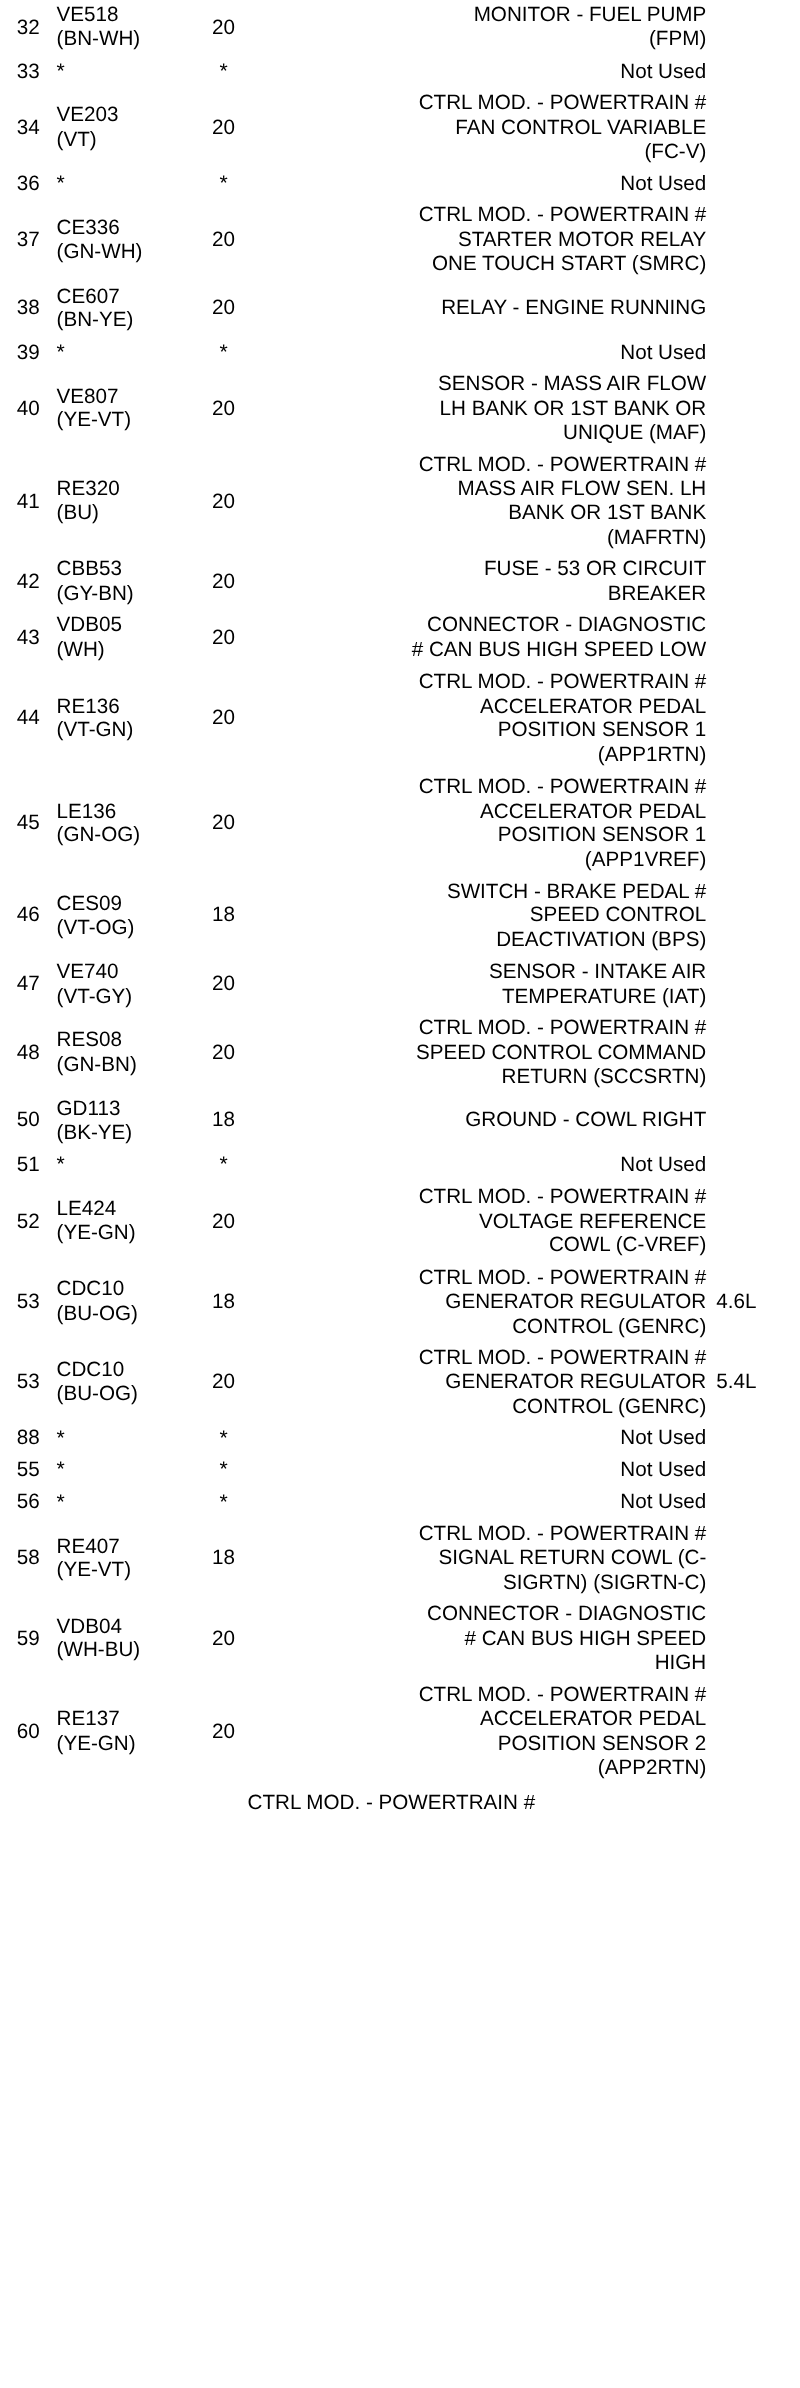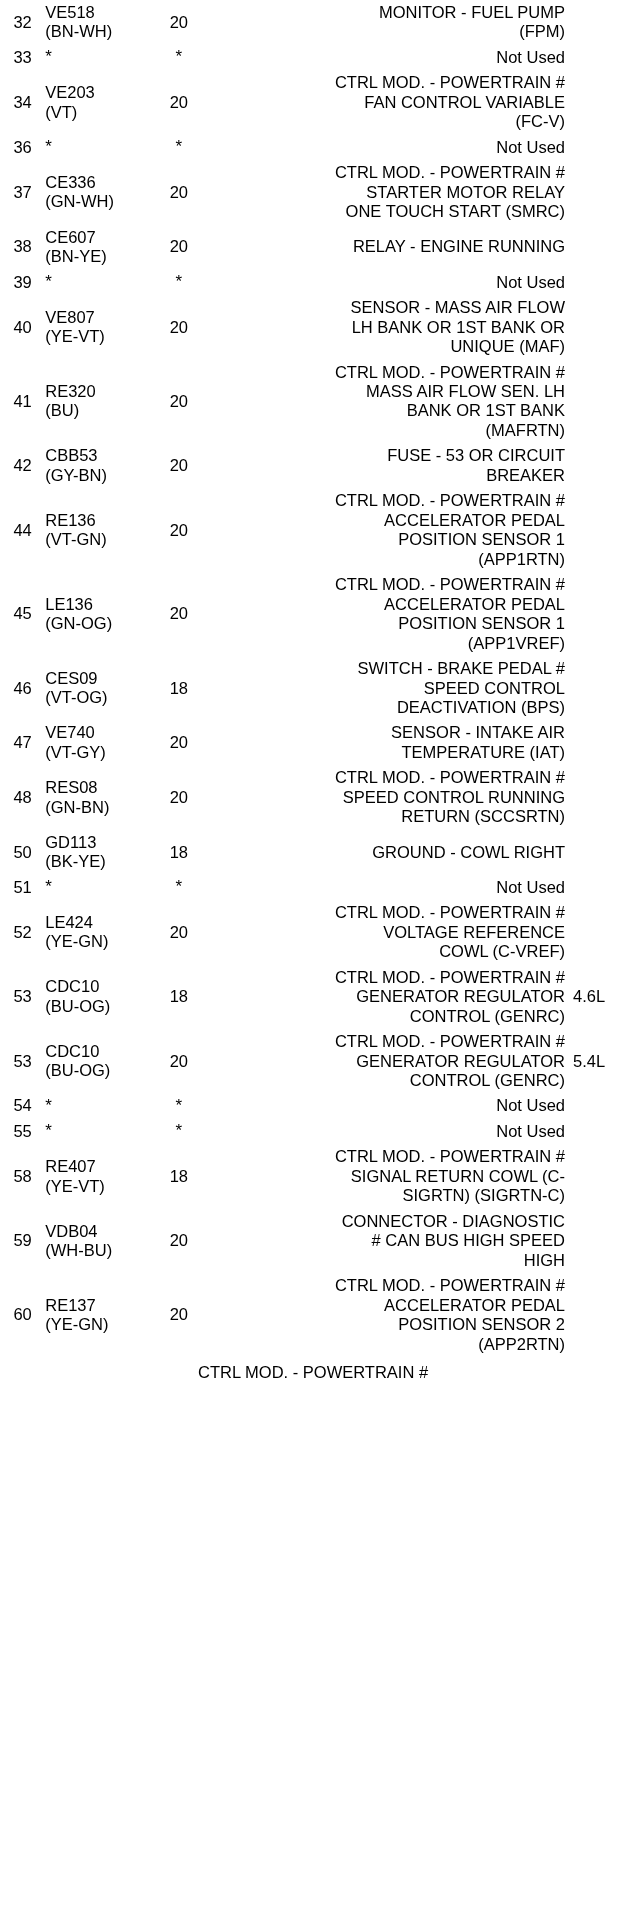--- a/index.html
+++ b/index.html
@@ -289,20 +289,43 @@
               <span class="desc-line">FUSE - 53 OR CIRCUIT</span>
               <span class="desc-line">BREAKER</span>
             </div>
           </td>
           <td class="c-note">
             <div class="note-inner"></div>
           </td>
         </tr>
         <tr class="row">
           <td class="c-pin">
+            <div class="cell-inner">43</div>
+          </td>
+          <td class="c-circ">
+            <div class="cell-inner">
+              <span class="circ-code">VDB05</span>
+              <span class="circ-color">(WH)</span>
+            </div>
+          </td>
+          <td class="c-gauge">
+            <div class="cell-inner">20</div>
+          </td>
+          <td class="c-desc">
+            <div class="desc-inner">
+              <span class="desc-line">CONNECTOR - DIAGNOSTIC</span>
+              <span class="desc-line"># CAN BUS HIGH SPEED LOW</span>
+            </div>
+          </td>
+          <td class="c-note">
+            <div class="note-inner"></div>
+          </td>
+        </tr>
+        <tr class="row">
+          <td class="c-pin">
             <div class="cell-inner">44</div>
           </td>
           <td class="c-circ">
             <div class="cell-inner">
               <span class="circ-code">RE136</span>
               <span class="circ-color">(VT-GN)</span>
             </div>
           </td>
           <td class="c-gauge">
             <div class="cell-inner">20</div>
@@ -400,21 +423,21 @@
               <span class="circ-code">RES08</span>
               <span class="circ-color">(GN-BN)</span>
             </div>
           </td>
           <td class="c-gauge">
             <div class="cell-inner">20</div>
           </td>
           <td class="c-desc">
             <div class="desc-inner">
               <span class="desc-line">CTRL MOD. - POWERTRAIN #</span>
-              <span class="desc-line">SPEED CONTROL RUNNING</span>
+              <span class="desc-line">SPEED CONTROL COMMAND</span>
               <span class="desc-line">RETURN (SCCSRTN)</span>
             </div>
           </td>
           <td class="c-note">
             <div class="note-inner"></div>
           </td>
         </tr>
         <tr class="row">
           <td class="c-pin">
             <div class="cell-inner">50</div>
@@ -525,21 +548,21 @@
               <span class="desc-line">GENERATOR REGULATOR</span>
               <span class="desc-line">CONTROL (GENRC)</span>
             </div>
           </td>
           <td class="c-note">
             <div class="note-inner">5.4L</div>
           </td>
         </tr>
         <tr class="row">
           <td class="c-pin">
-            <div class="cell-inner">54</div>
+            <div class="cell-inner">88</div>
           </td>
           <td class="c-circ">
             <div class="cell-inner">
               <span class="circ-code star">*</span>
             </div>
           </td>
           <td class="c-gauge">
             <div class="cell-inner star">*</div>
           </td>
           <td class="c-desc">
@@ -547,20 +570,41 @@
               <span class="desc-line">Not Used</span>
             </div>
           </td>
           <td class="c-note">
             <div class="note-inner"></div>
           </td>
         </tr>
         <tr class="row">
           <td class="c-pin">
             <div class="cell-inner">55</div>
+          </td>
+          <td class="c-circ">
+            <div class="cell-inner">
+              <span class="circ-code star">*</span>
+            </div>
+          </td>
+          <td class="c-gauge">
+            <div class="cell-inner star">*</div>
+          </td>
+          <td class="c-desc">
+            <div class="desc-inner">
+              <span class="desc-line">Not Used</span>
+            </div>
+          </td>
+          <td class="c-note">
+            <div class="note-inner"></div>
+          </td>
+        </tr>
+        <tr class="row">
+          <td class="c-pin">
+            <div class="cell-inner">56</div>
           </td>
           <td class="c-circ">
             <div class="cell-inner">
               <span class="circ-code star">*</span>
             </div>
           </td>
           <td class="c-gauge">
             <div class="cell-inner star">*</div>
           </td>
           <td class="c-desc">

